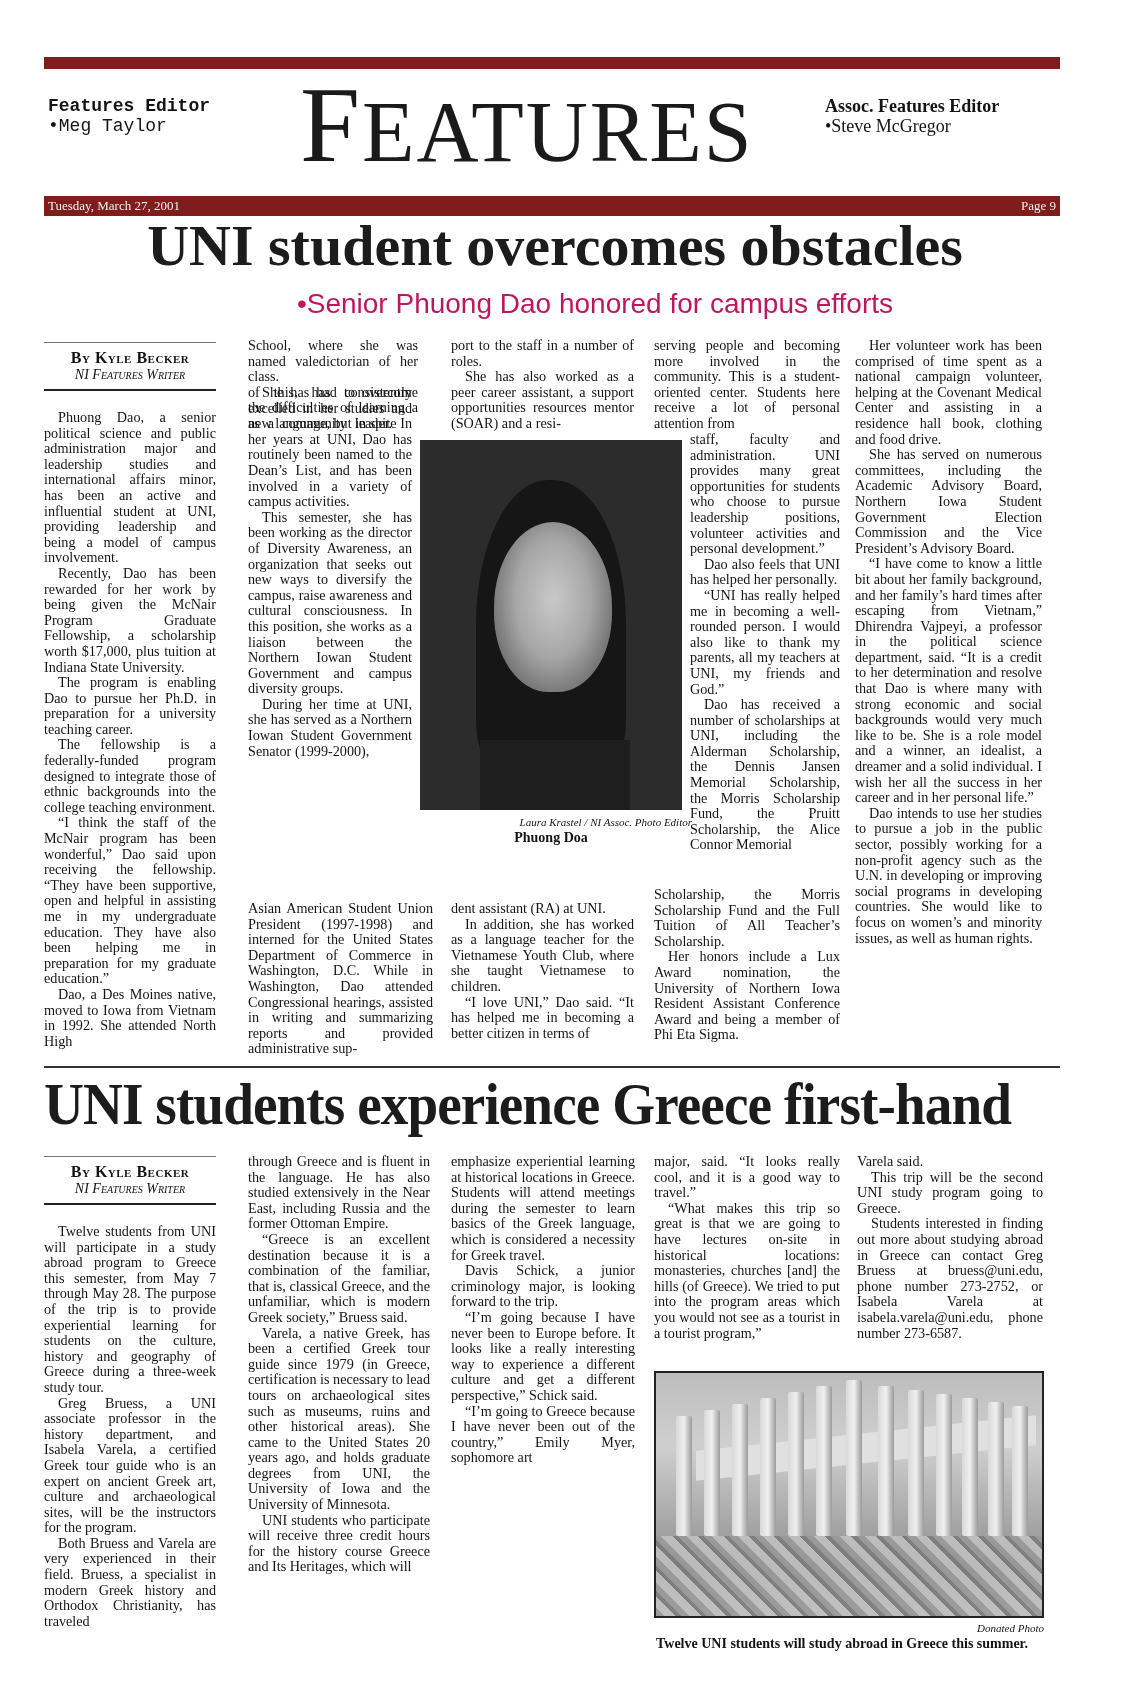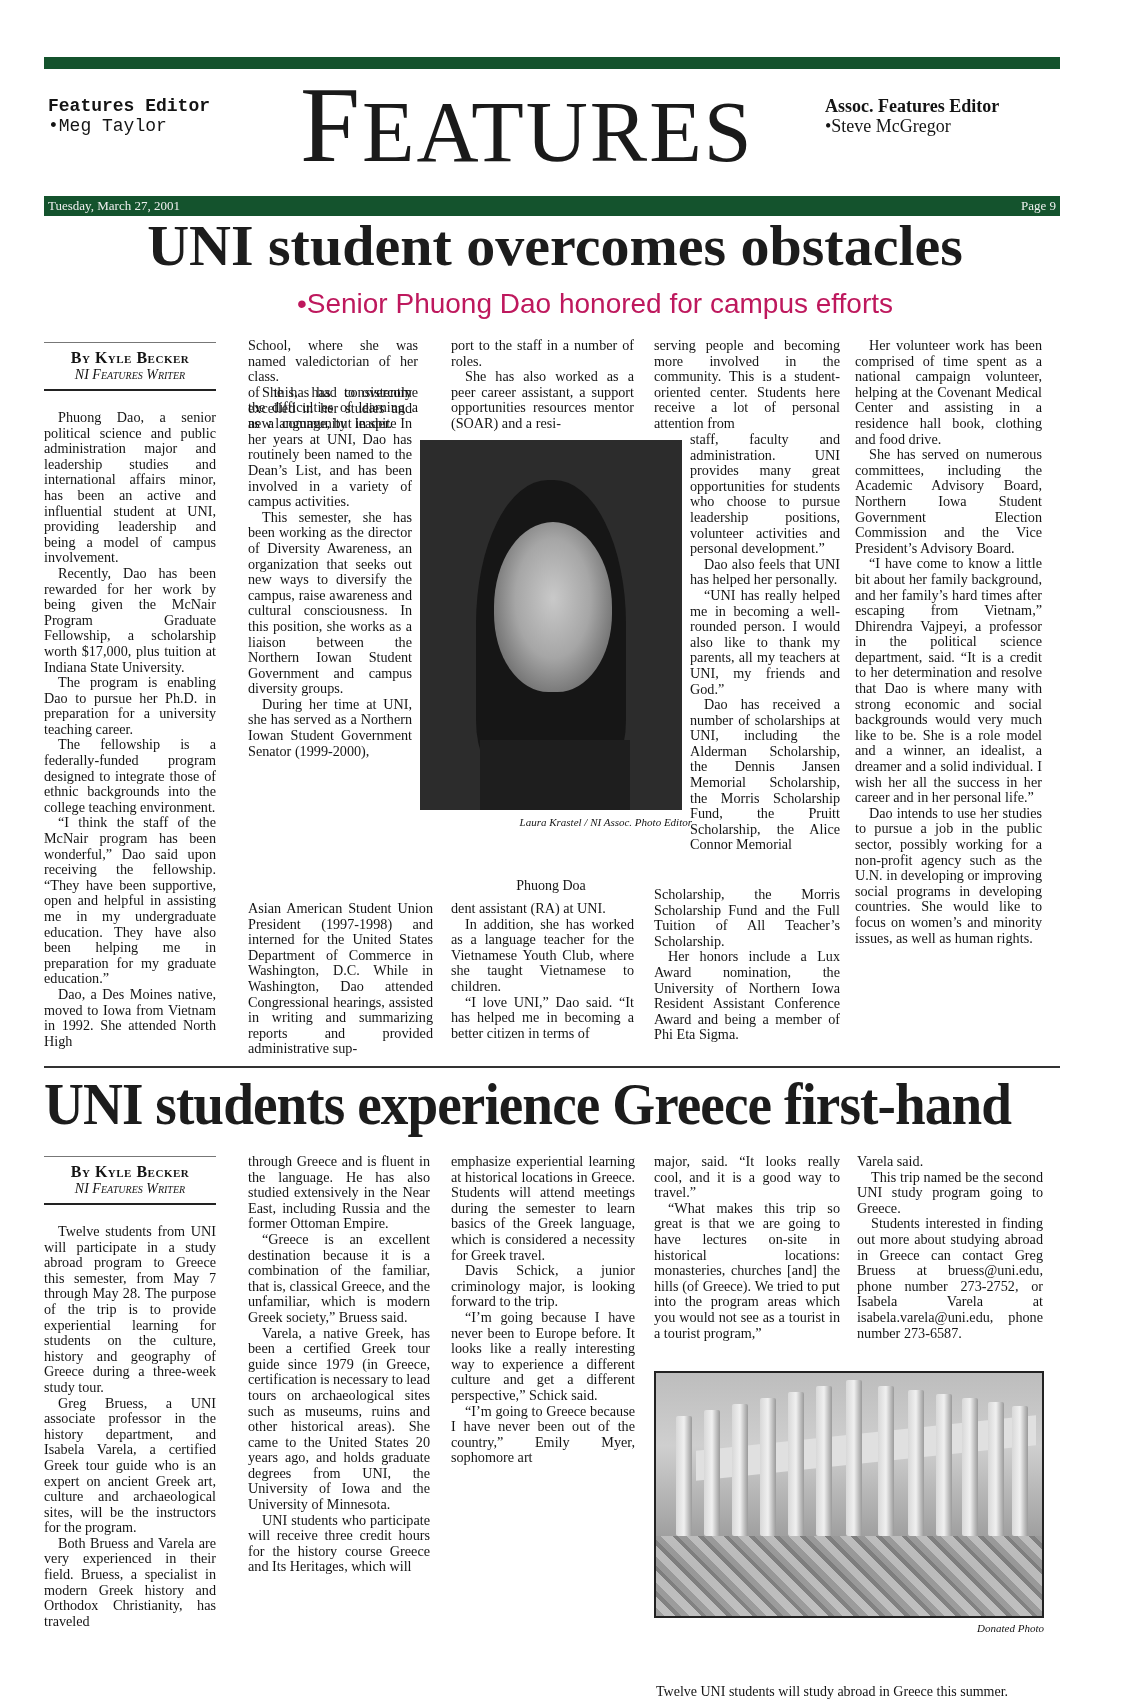--- a/index.html
+++ b/index.html
@@ -1,18 +1,18 @@
 <!DOCTYPE html>
 <html><head>
 <meta charset="utf-8">
 <style>
   * { box-sizing: border-box; margin: 0; padding: 0; }
   body { width: 1131px; height: 1699px; background: #ffffff; font-family: "Liberation Serif", serif; color: #141414; position: relative; overflow: hidden; }
   .abs { position: absolute; }
-  .bar { background: #14532d; }
+  .bar { background: #7f1d1d; }
   .top-bar { left: 44px; top: 57px; width: 1016px; height: 12px; }
   .masthead-left { left: 48px; top: 96px; font-size: 18px; line-height: 20px; font-family: Liberation Mono, monospace; }
   .masthead-right { left: 825px; top: 96px; font-size: 18px; line-height: 20px; }
   .ed-title { font-weight: bold; }
   .masthead-title { left: 300px; top: 75px; width: 480px; font-size: 86px; line-height: 100px; letter-spacing: 2px; font-family: "Liberation Serif", serif; color: #1a1a1a; white-space: nowrap; }
   .masthead-title .cap { font-size: 108px; }
   .date-bar { left: 44px; top: 196px; width: 1016px; height: 20px; color: #f0f0f0; font-size: 13px; line-height: 20px; padding: 0 4px; display: flex; justify-content: space-between; font-family: "Liberation Serif", serif; }
   .h1 { left: 40px; top: 210px; width: 1030px; text-align: center; font-family: Liberation Serif, serif; font-weight: bold; font-size: 58px; line-height: 72px; letter-spacing: 0px; color: #1c1c1c; }
   .sub { left: 40px; top: 286px; width: 1030px; text-align: center; font-family: "Liberation Sans", sans-serif; font-size: 28px; line-height: 36px; padding-left: 80px; color: #be185d; }
   .byline { text-align: center; }
@@ -20,21 +20,21 @@
   .byline .rule2 { border-top: 2px solid #222; margin-top: 6px; }
   .byline .name { font-weight: bold; font-size: 16px; letter-spacing: 0.5px; font-variant: small-caps; }
   .byline .title { font-style: italic; font-size: 14px; font-variant: small-caps; }
   .col { font-size: 14.2px; line-height: 15.6px; text-align: justify; hyphens: none; }
   .col p { text-indent: 14px; }
   .col p.noind { text-indent: 0; }
   .photo { background: #2c2c2c; }
   .face { position: absolute; border-radius: 50% 50% 46% 46%; background: radial-gradient(ellipse at 50% 45%, #c9c9c9 0%, #a6a6a6 45%, #6b6b6b 80%, #3a3a3a 100%); }
   .hair { position: absolute; background: #161616; border-radius: 48% 48% 20% 20%; }
   .credit { font-style: italic; font-size: 11px; text-align: right; }
-  .caption { font-weight: normal; font-size: 14px; margin-top: 48px; }
+  .caption { font-weight: bold; font-size: 14px; }
   .sep { left: 44px; top: 1066px; width: 1016px; height: 2px; background: #333; }
   .h2 { left: 40px; top: 1068px; width: 1030px; text-align: center; font-family: "Liberation Serif", serif; font-size: 60px; line-height: 72px; letter-spacing: -1px; color: #1c1c1c; transform: scaleX(0.92); transform-origin: left center; white-space: nowrap; }
   .greece-photo { left: 654px; top: 1371px; width: 390px; height: 247px; border: 2px solid #222; background: linear-gradient(180deg, #bdbdbd 0%, #cfcfcf 30%, #a9a9a9 60%, #8e8e8e 80%, #b5b5b5 100%); overflow: hidden; }
   .pillar { position: absolute; bottom: 80px; width: 16px; background: linear-gradient(90deg, #d8d8d8, #f0f0f0, #9a9a9a); border-radius: 2px; }
   .pediment { position: absolute; background: #e0e0e0; }
   .rubble { position: absolute; left: 0; bottom: 0; width: 100%; height: 80px; background: repeating-linear-gradient(45deg, #999 0 6px, #c2c2c2 6px 14px, #7a7a7a 14px 18px); opacity: 0.85; }
 </style>
 </head>
 <body>
 
@@ -162,21 +162,21 @@
   <p>“I’m going to Greece because I have never been out of the country,” Emily Myer, sophomore art</p>
 </div>
 
 <div class="abs col" style="left:654px; top:1154px; width:186px;">
   <p class="noind">major, said. “It looks really cool, and it is a good way to travel.”</p>
   <p>“What makes this trip so great is that we are going to have lectures on-site in historical locations: monasteries, churches [and] the hills (of Greece). We tried to put into the program areas which you would not see as a tourist in a tourist program,”</p>
 </div>
 
 <div class="abs col" style="left:857px; top:1154px; width:186px;">
   <p class="noind">Varela said.</p>
-  <p>This trip named be the second UNI study program going to Greece.</p>
+  <p>This trip will be the second UNI study program going to Greece.</p>
   <p>Students interested in finding out more about studying abroad in Greece can contact Greg Bruess at bruess@uni.edu, phone number 273-2752, or Isabela Varela at isabela.varela@uni.edu, phone number 273-6587.</p>
 </div>
 
 <div class="abs greece-photo">
   <div class="pediment" style="left:40px; top:60px; width:340px; height:30px; transform:skewY(-6deg);"></div>
   <div class="pillar" style="left:20px; height:120px;"></div>
   <div class="pillar" style="left:48px; height:126px;"></div>
   <div class="pillar" style="left:76px; height:132px;"></div>
   <div class="pillar" style="left:104px; height:138px;"></div>
   <div class="pillar" style="left:132px; height:144px;"></div>

